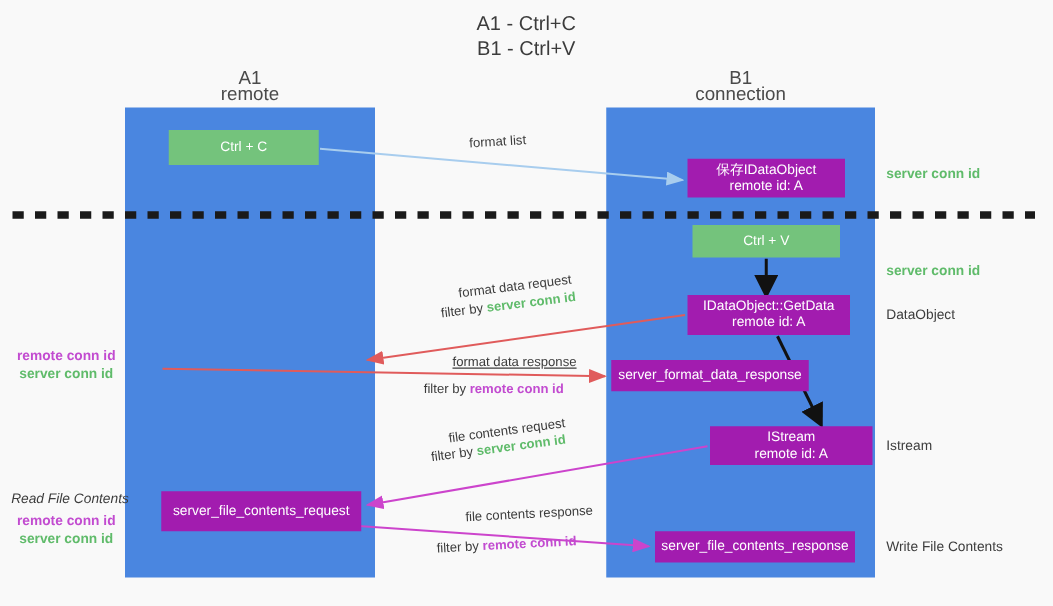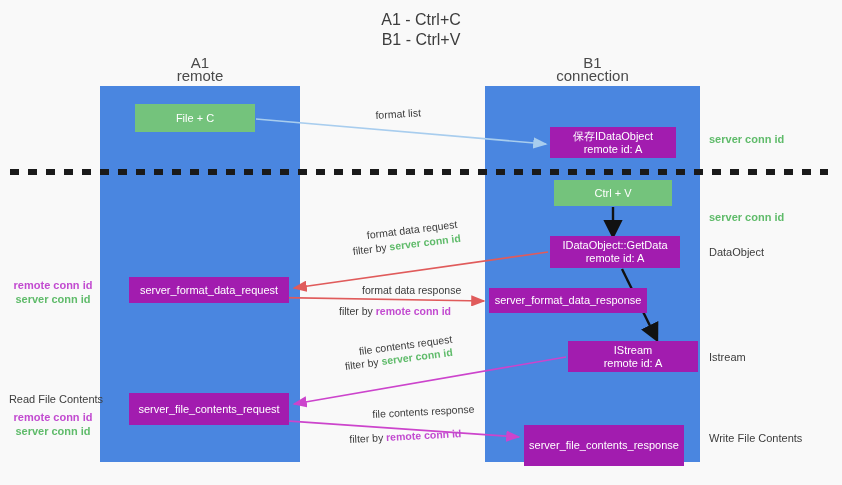--- a/index.html
+++ b/index.html
@@ -55,51 +55,51 @@
   .node.orange{background:#a21caf;}
 
   #n-ctrlc{left:135px;top:104px;width:120px;height:28px;}
   #n-idataobject{left:550px;top:127px;width:126px;height:31px;}
   #n-ctrlv{left:554px;top:180px;width:118px;height:26px;}
   #n-getdata{left:550px;top:236px;width:130px;height:32px;}
   #n-fmt-req{left:129px;top:277px;width:160px;height:26px;}
   #n-fmt-resp{left:489px;top:288px;width:158px;height:25px;}
   #n-istream{left:568px;top:341px;width:130px;height:31px;}
   #n-file-req{left:129px;top:393px;width:160px;height:32px;}
-  #n-file-resp{left:524px;top:425px;width:160px;height:41px;}
+  #n-file-resp{left:524px;top:425px;width:160px;height:25px;}
 
   
   .side{font-size:11px;line-height:14px;color:#3c3c3c;}
   .green-t{color:#5fbb6a;font-weight:bold;}
   .mag-t{color:#c24bd0;font-weight:bold;}
 
   #lbl-scid-1{left:709px;top:132px;font-weight:bold;color:#5fbb6a;}
   #lbl-scid-2{left:709px;top:210px;font-weight:bold;color:#5fbb6a;}
   #lbl-dataobject{left:709px;top:245px;}
   #lbl-istream{left:709px;top:350px;}
   #lbl-writefile{left:709px;top:431px;}
 
   #lbl-left-ids-1{left:8px;top:278px;width:90px;text-align:center;}
-  #lbl-left-read{left:8px;top:392px;width:96px;text-align:center;color:#3c3c3c;}
+  #lbl-left-read{left:8px;top:392px;width:96px;text-align:center;color:#3c3c3c;font-style:italic;}
   #lbl-left-ids-2{left:8px;top:410px;width:90px;text-align:center;}
   .idstack div{line-height:14px;}
 
   
   .arrow-label{
     position:absolute;
     font-size:10.5px;line-height:14px;
     color:#3c3c3c;
     white-space:nowrap;
     transform-origin:0 0;
   }
   #al-formatlist{left:375px;top:108px;transform:rotate(-3.5deg);}
 
   #al-fdreq-1{left:366px;top:228px;transform:rotate(-7deg);}
   #al-fdreq-2{left:352px;top:244px;transform:rotate(-7deg);}
-  #al-fdresp-1{left:362px;top:283px;transform:rotate(0deg);}
+  #al-fdresp-1{left:362px;top:283px;transform:rotate(0deg);text-decoration:underline;}
   #al-fdresp-2{left:339px;top:304px;transform:rotate(0deg);}
 
   #al-fcreq-1{left:358px;top:344px;transform:rotate(-7.5deg);}
   #al-fcreq-2{left:344px;top:359px;transform:rotate(-7.5deg);}
   #al-fcresp-1{left:372px;top:407px;transform:rotate(-3deg);}
   #al-fcresp-2{left:349px;top:432px;transform:rotate(-3deg);}
 </style>
 </head>
 <body>
 
@@ -142,27 +142,26 @@
 
     <line x1="548" y1="252" x2="294" y2="288" stroke="#e05b5b" stroke-width="1.6" marker-end="url(#ah-red)"></line>
 
     <line x1="130" y1="295" x2="484" y2="301" stroke="#e05b5b" stroke-width="1.6" marker-end="url(#ah-red)"></line>
 
     <line x1="566" y1="357" x2="294" y2="404" stroke="#cc44cc" stroke-width="1.6" marker-end="url(#ah-mag)"></line>
 
     <line x1="130" y1="410" x2="519" y2="437" stroke="#cc44cc" stroke-width="1.6" marker-end="url(#ah-mag)"></line>
   </svg>
 
-  <div class="node green" id="n-ctrlc">File + C</div>
+  <div class="node green" id="n-ctrlc">Ctrl + C</div>
   <div class="node orange" id="n-idataobject">保存IDataObject
 remote id: A</div>
   <div class="node green" id="n-ctrlv">Ctrl + V</div>
   <div class="node orange" id="n-getdata">IDataObject::GetData
 remote id: A</div>
-  <div class="node orange" id="n-fmt-req">server_format_data_request</div>
   <div class="node orange" id="n-fmt-resp">server_format_data_response</div>
   <div class="node orange" id="n-istream">IStream
 remote id: A</div>
   <div class="node orange" id="n-file-req">server_file_contents_request</div>
   <div class="node orange" id="n-file-resp">server_file_contents_response</div>
 
   <div class="abs side" id="lbl-scid-1">server conn id</div>
   <div class="abs side" id="lbl-scid-2">server conn id</div>
   <div class="abs side" id="lbl-dataobject">DataObject</div>
   <div class="abs side" id="lbl-istream">Istream</div>

